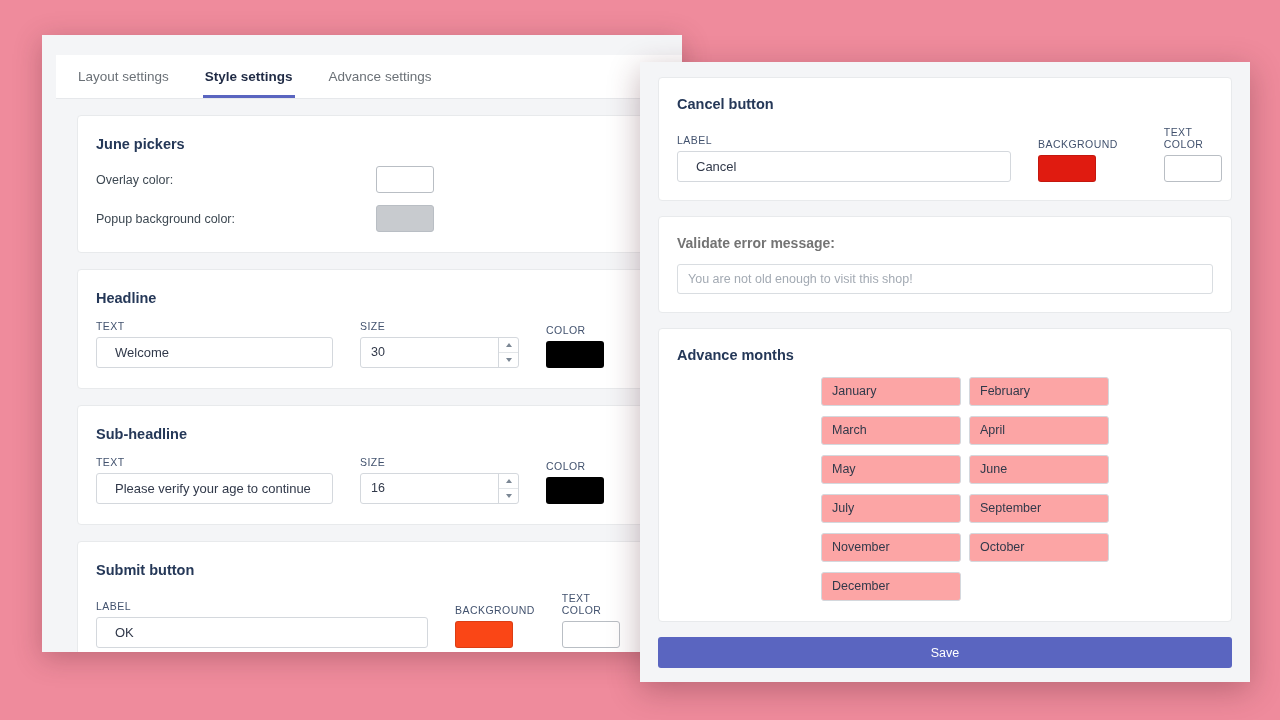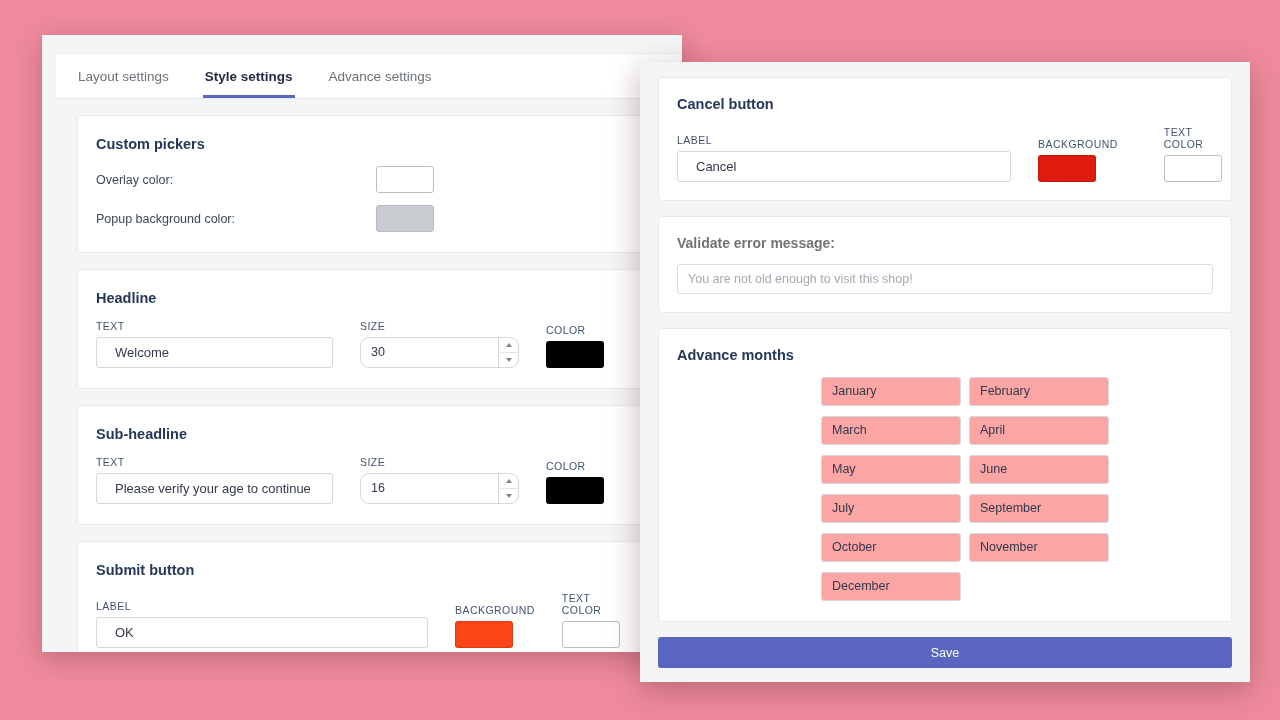--- a/index.html
+++ b/index.html
@@ -112,21 +112,21 @@
     white-space: nowrap;
     overflow: hidden;
   }
   .w-text { width: 237px; }
   .w-label { width: 332px; }
   .numwrap {
     display: flex;
     width: 159px;
     height: 31px;
     border: 1px solid #d4d8dd;
-    border-radius: 9px;
+    border-radius: 3px;
     overflow: hidden;
     background: #fff;
   }
   .numval {
     flex: 1;
     font-size: 12.5px;
     color: #31394a;
     padding: 0 10px;
     line-height: 29px;
   }
@@ -232,21 +232,21 @@
 
       <div class="tabbar">
         <div class="tab">Layout settings</div>
         <div class="tab active">Style settings</div>
         <div class="tab">Advance settings</div>
       </div>
 
       <div id="left-body">
 
         <div class="card">
-          <div class="card-title">Custom pickers</div>
+          <div class="card-title">June pickers</div>
           <div class="row">
             <div class="picker-label">Overlay color:</div>
             <div class="swatch" style="background:#ffffff"></div>
           </div>
           <div class="row">
             <div class="picker-label">Popup background color:</div>
             <div class="swatch" style="background:#c8cbcf"></div>
           </div>
         </div>
 
@@ -357,22 +357,22 @@
       <div class="card-title">Advance months</div>
       <div class="months-grid">
         <div class="month">January</div>
         <div class="month">February</div>
         <div class="month">March</div>
         <div class="month">April</div>
         <div class="month">May</div>
         <div class="month">June</div>
         <div class="month">July</div>
         <div class="month">September</div>
+        <div class="month">November</div>
         <div class="month">October</div>
-        <div class="month">November</div>
         <div class="month">December</div>
       </div>
     </div>
 
     <button id="save-btn">Save</button>
 
   </div>
 
 </div>
 

